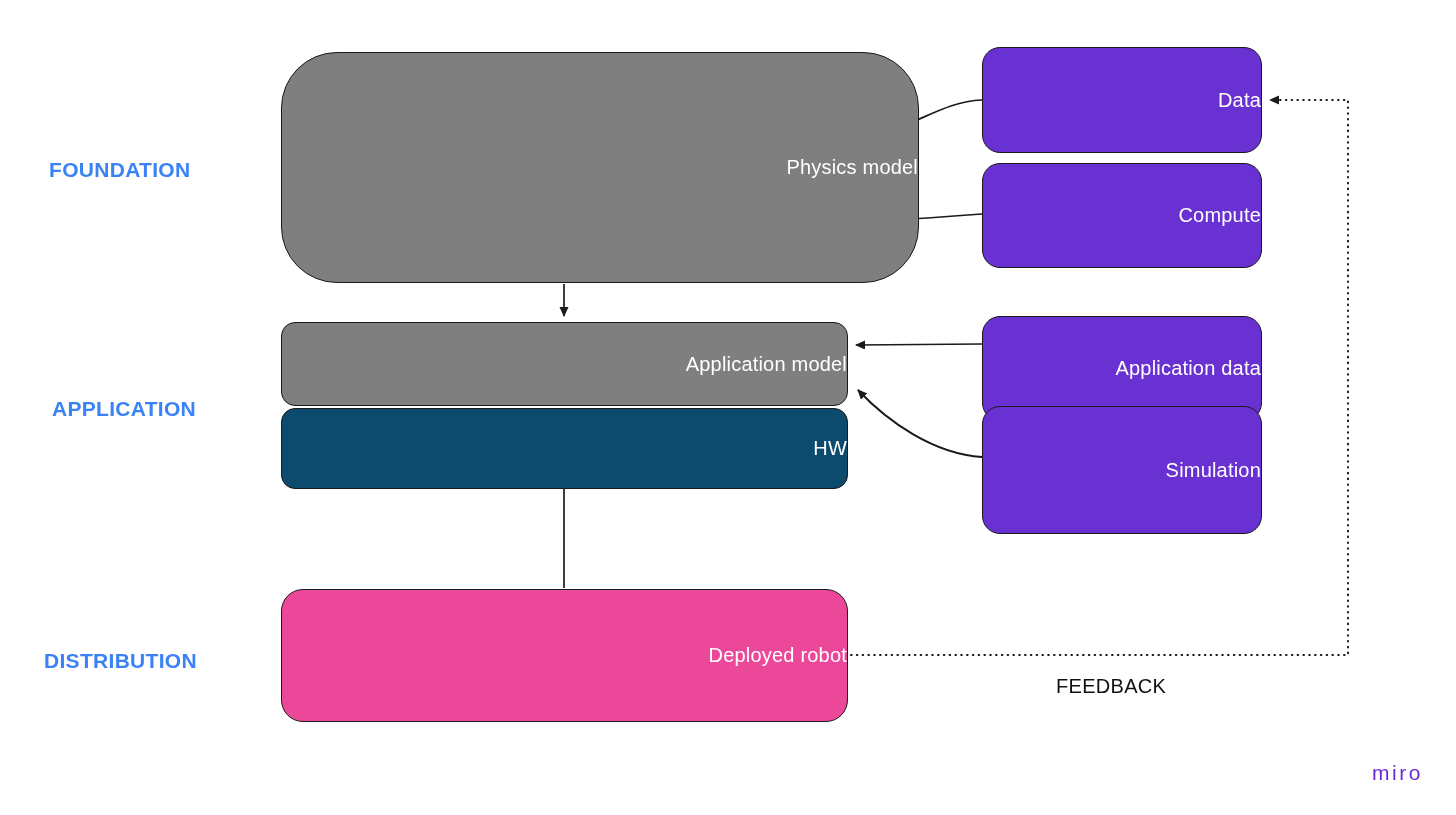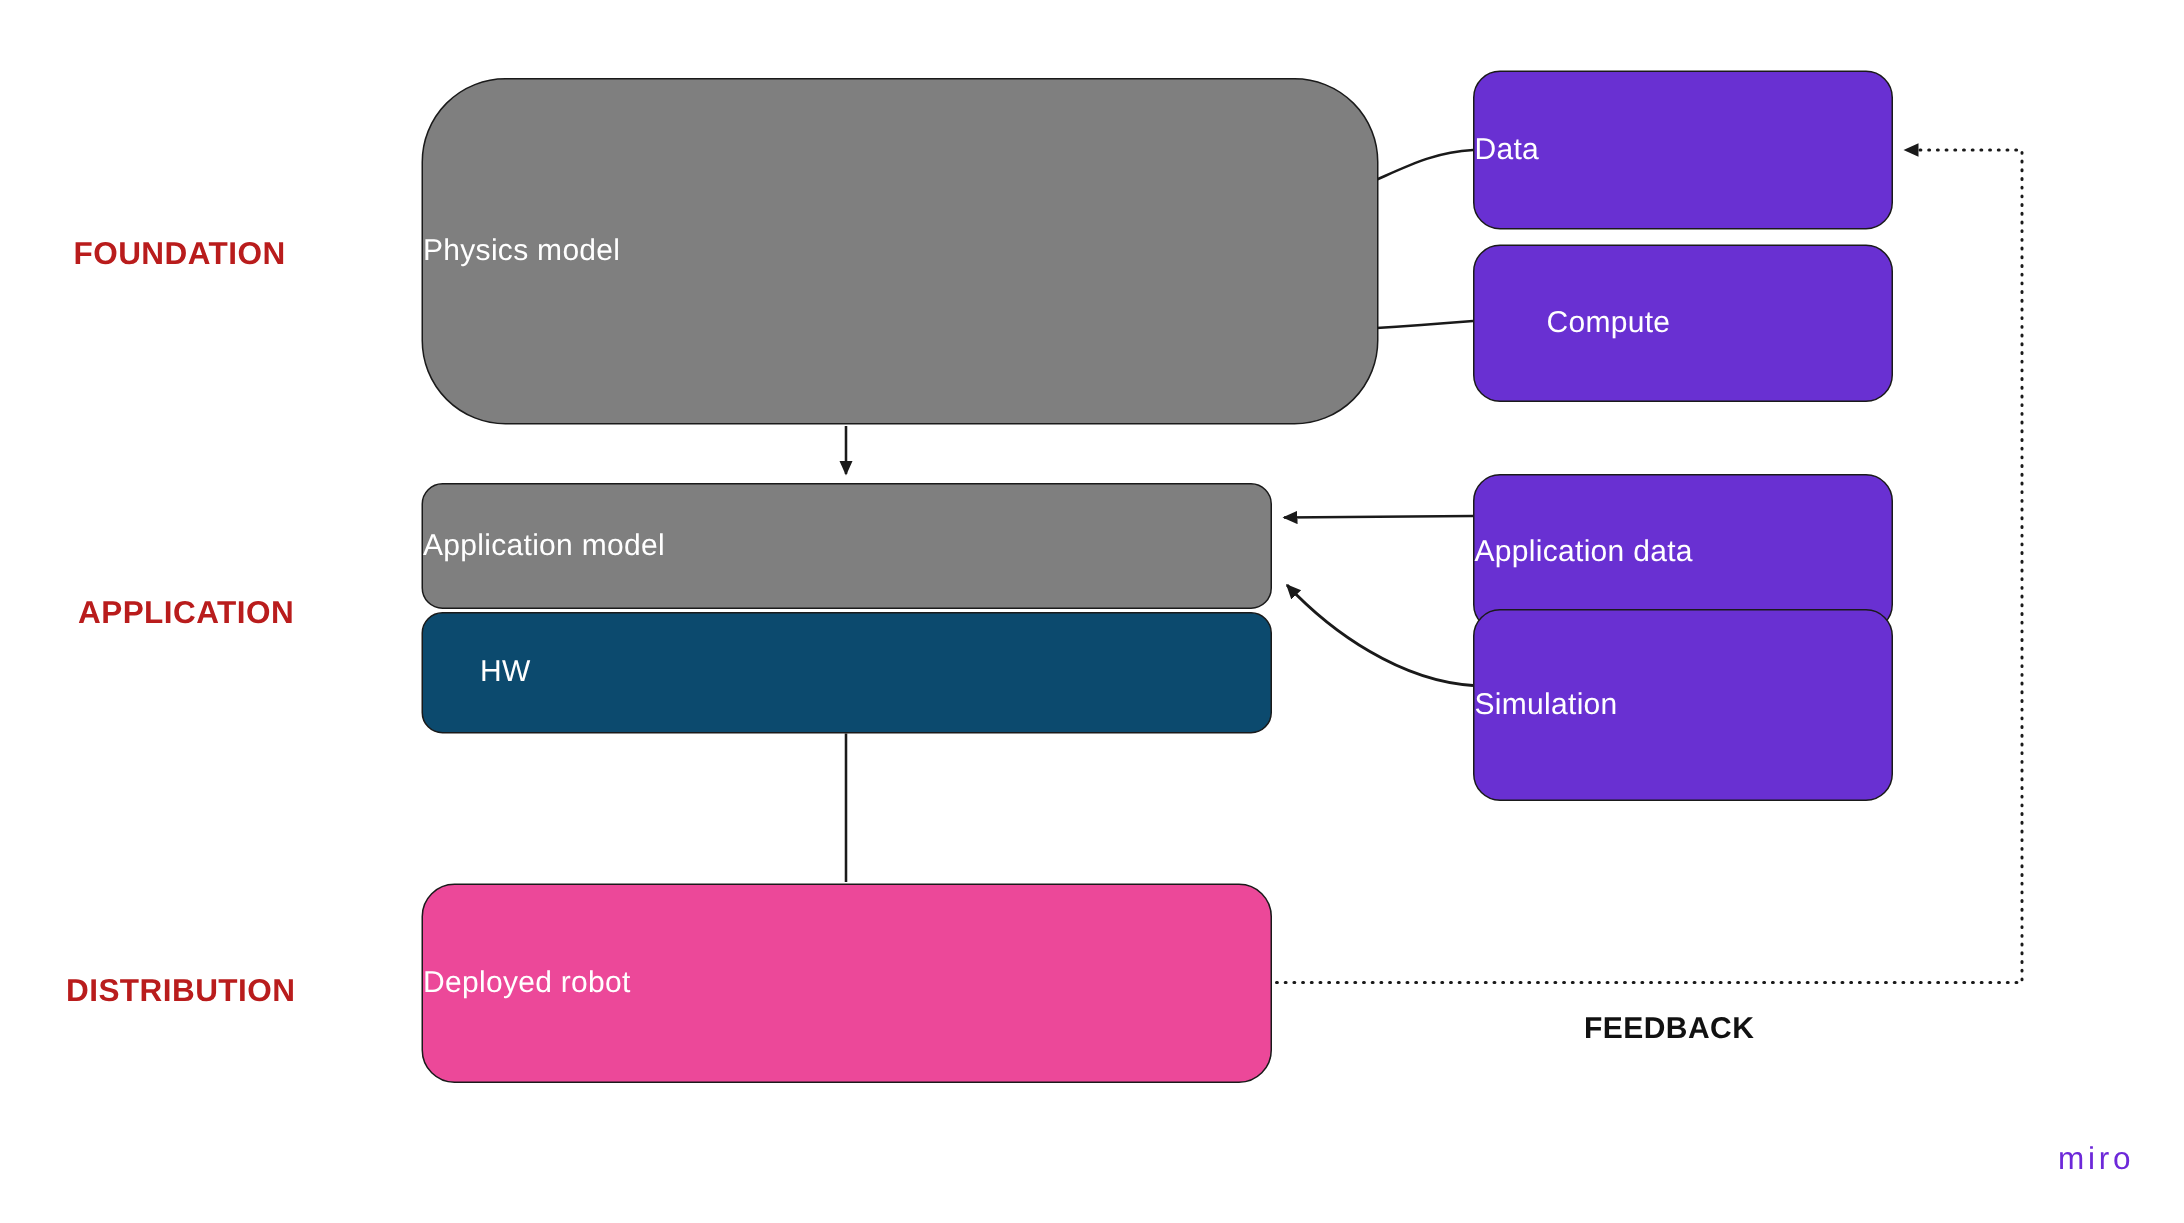--- a/index.html
+++ b/index.html
@@ -6,40 +6,40 @@
   .stage{
     position:relative;
     width:1456px;height:815px;
     background:#ffffff;
     overflow:hidden;
     font-family:"Liberation Sans","DejaVu Sans",sans-serif;
   }
   .connectors{position:absolute;left:0;top:0;width:1456px;height:815px;pointer-events:none;}
   .node{
     position:absolute;
-    display:flex;align-items:center;justify-content:flex-start;
+    display:flex;align-items:center;justify-content:flex-end;
     border:1.6px solid #1a1a1a;
     color:#ffffff;
     font-size:20px;
     box-sizing:border-box;
     letter-spacing:0.2px;
   }
   .row-label{
     position:absolute;
-    color:#b91c1c;
+    color:#3b82f6;
     font-size:21px;
     font-weight:700;
     letter-spacing:0.3px;
     white-space:nowrap;
   }
   .edge-label{
     position:absolute;
     color:#111111;
     font-size:20px;
-    font-weight:700;
+    font-weight:400;
     letter-spacing:0.3px;
     text-align:right;
   }
   .watermark{
     position:absolute;
     left:1372px;top:761px;
     color:#6d28d9;
     font-size:21px;
     font-weight:500;
     letter-spacing:2.5px;

